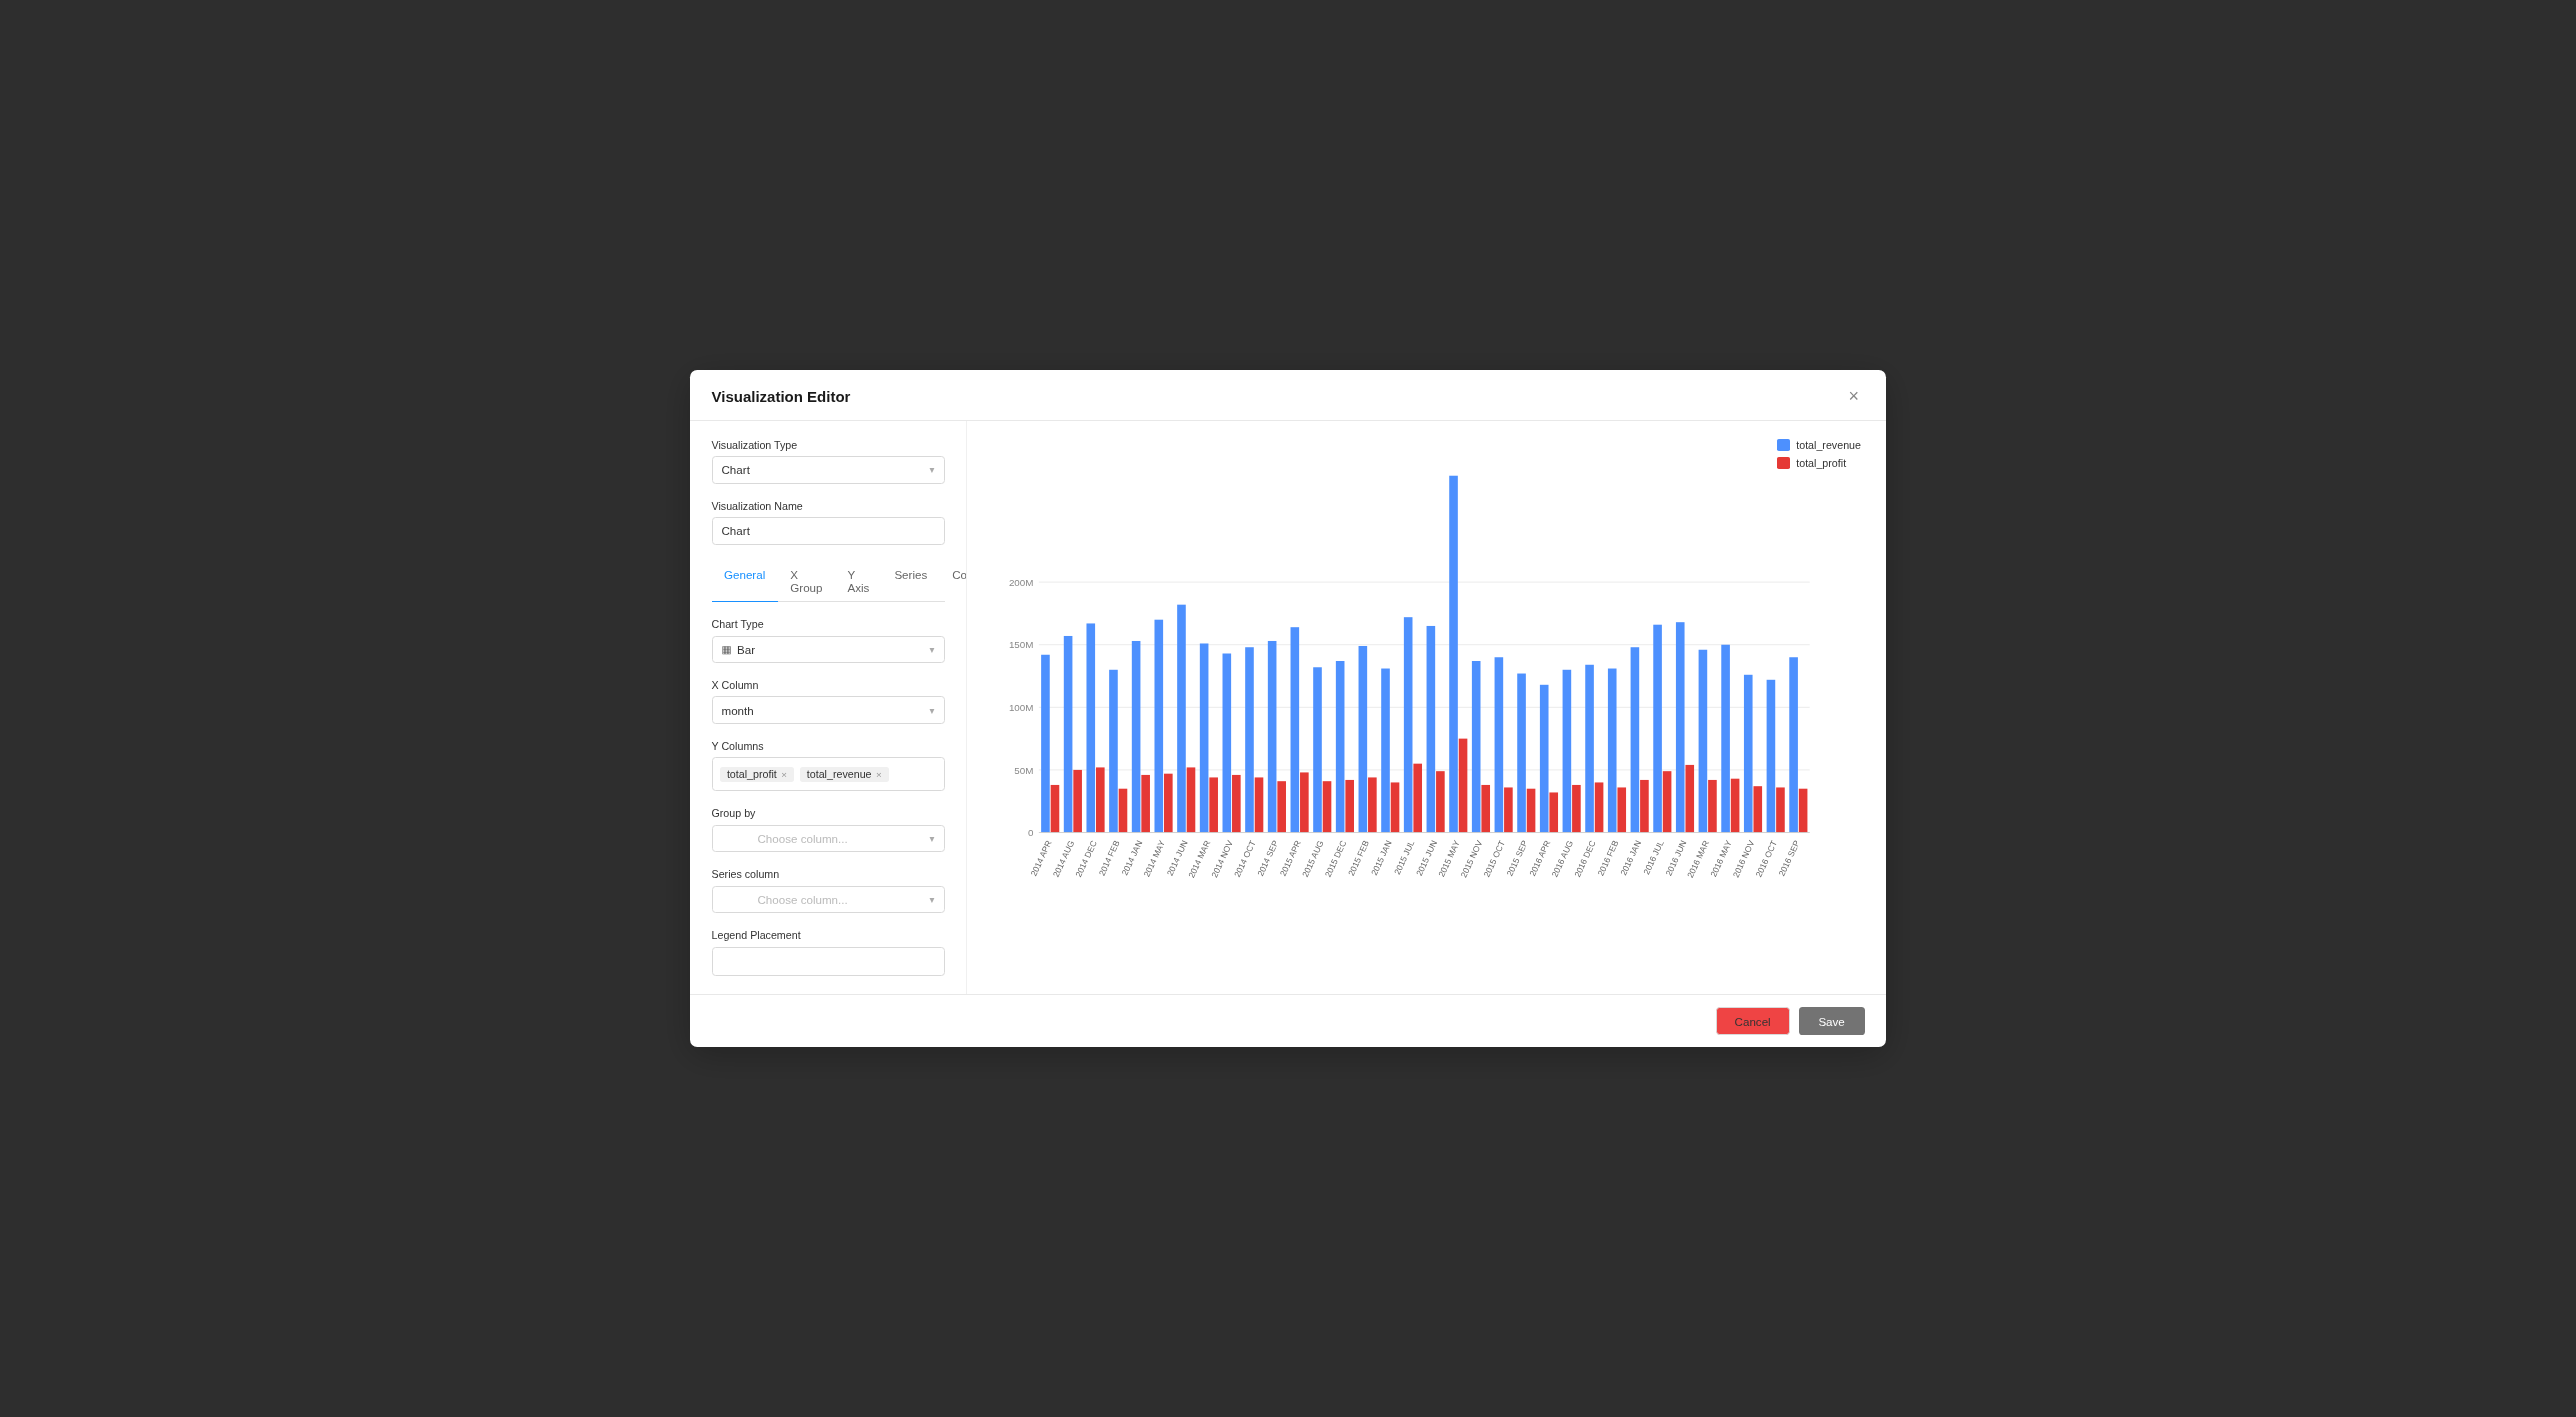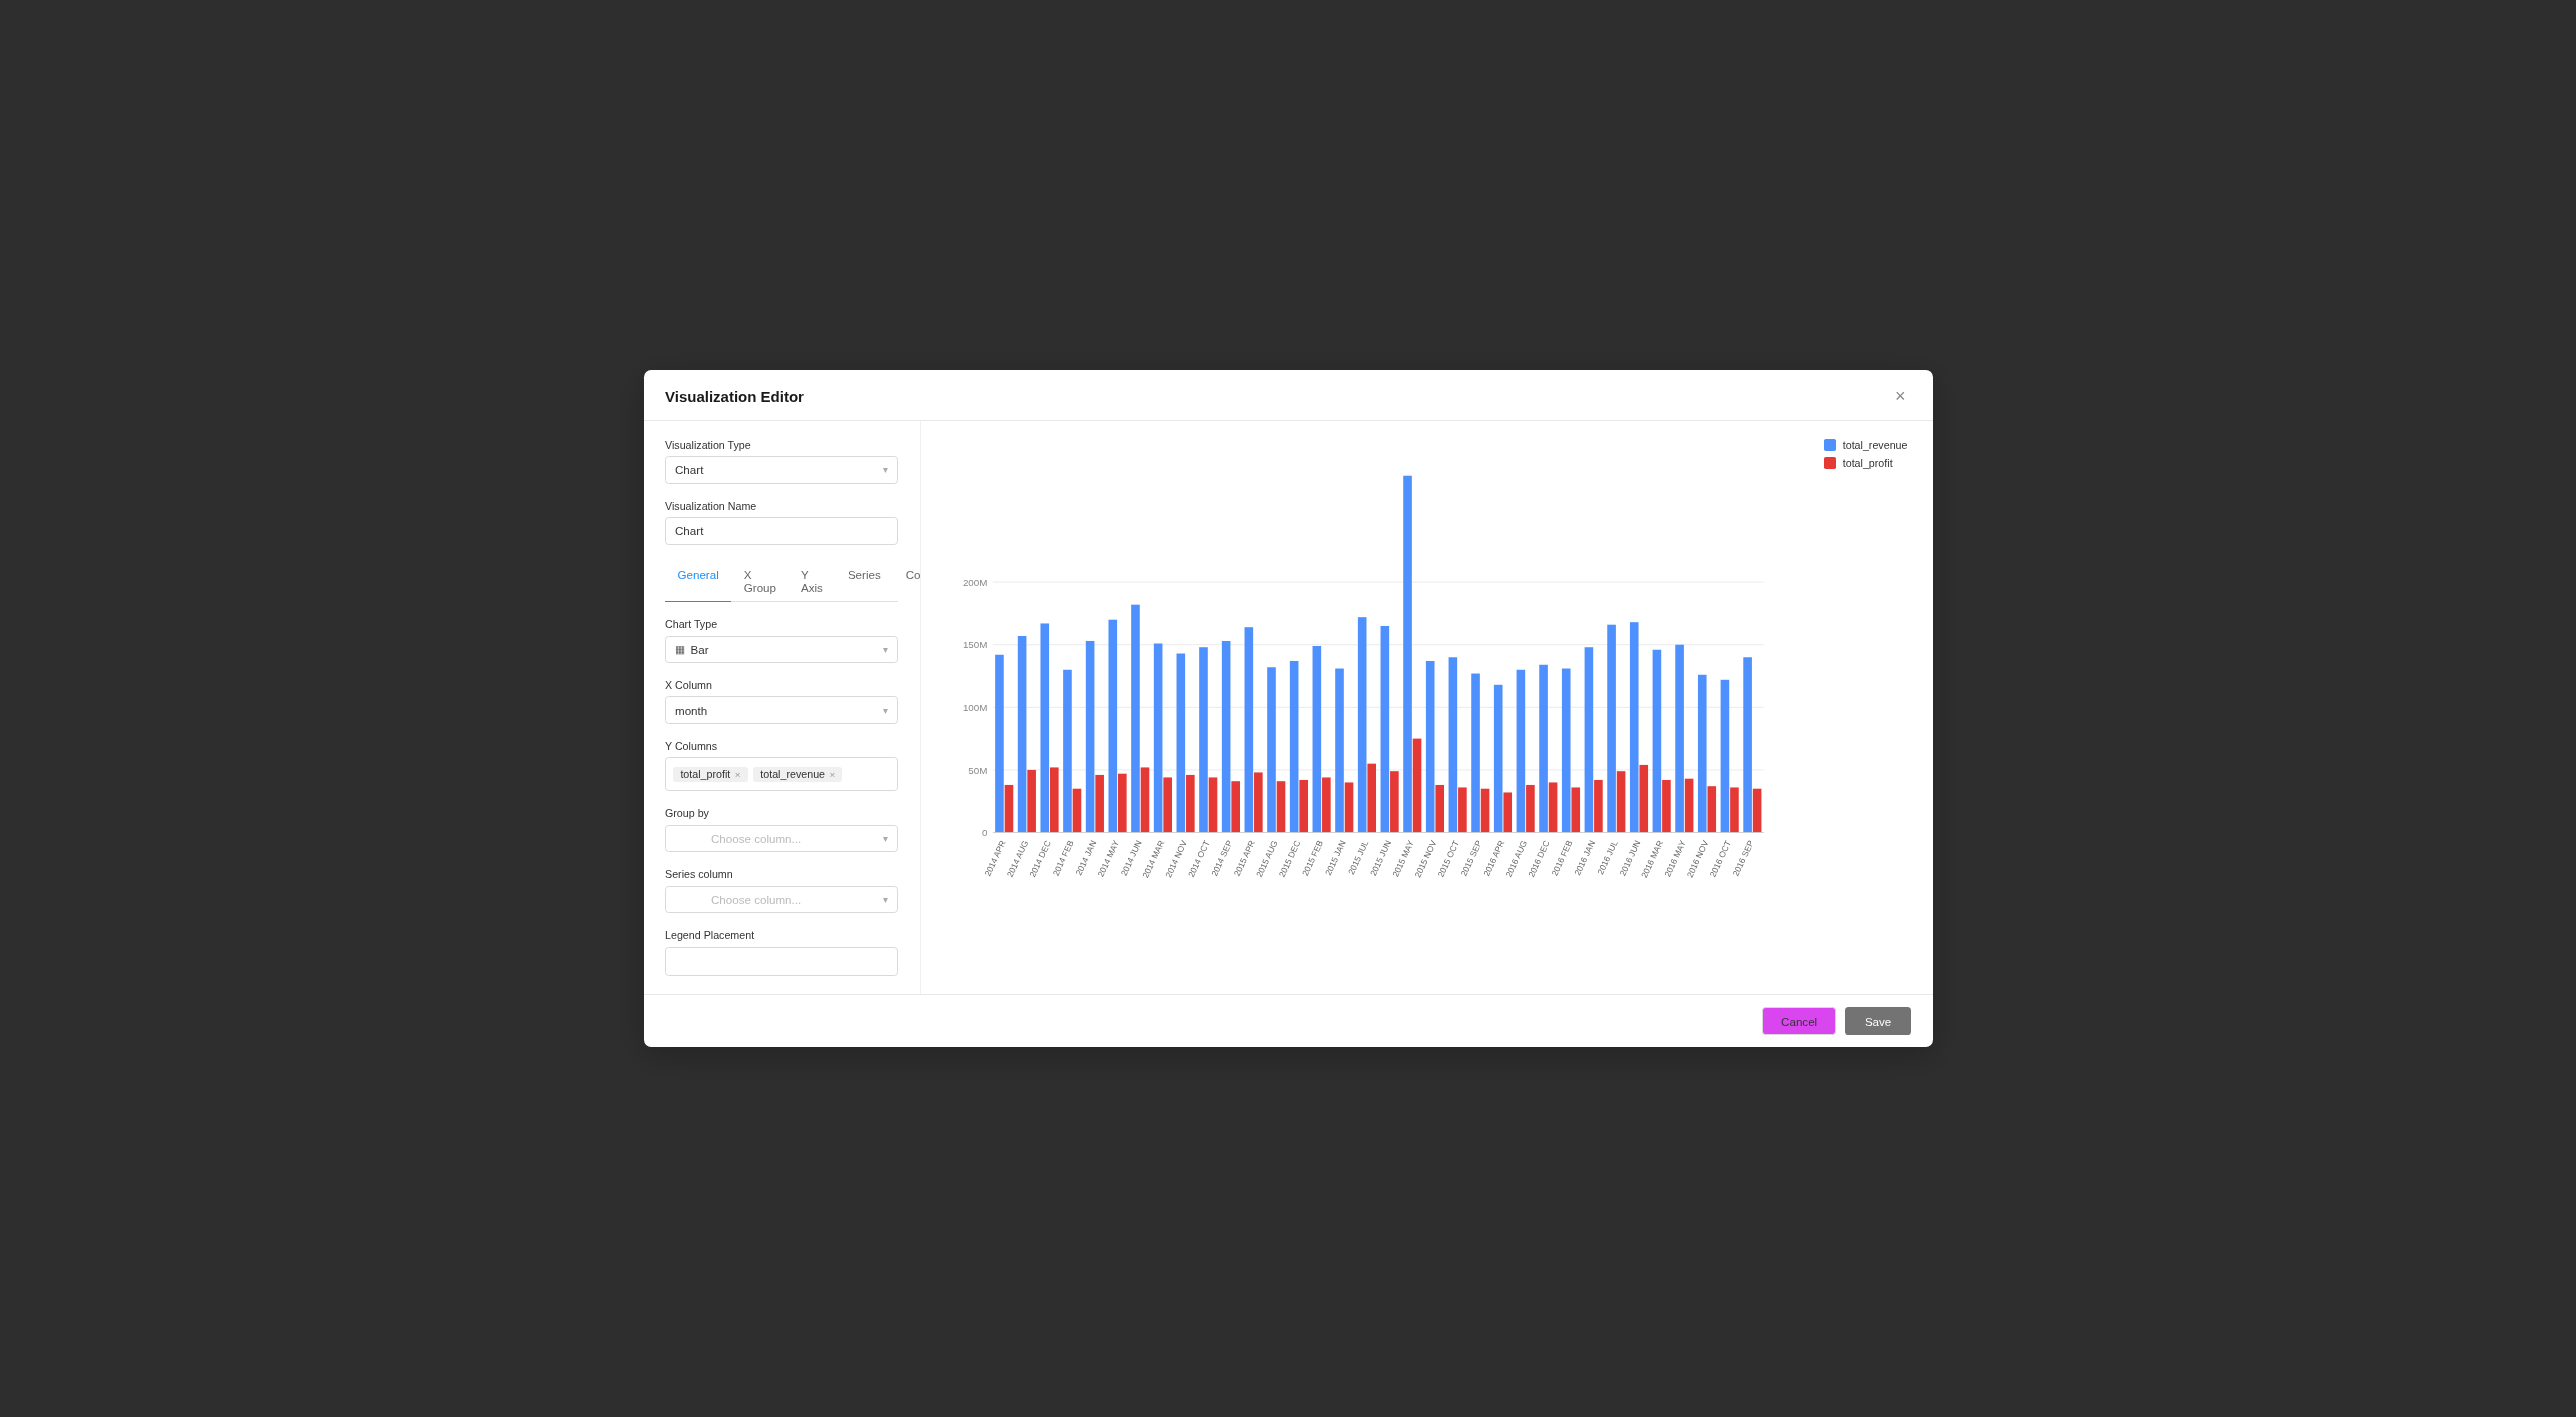--- a/index.html
+++ b/index.html
@@ -15,21 +15,21 @@
       position: fixed;
       inset: 0;
       background: rgba(0,0,0,0.45);
       display: flex;
       align-items: center;
       justify-content: center;
     }
     .modal {
       background: #fff;
       border-radius: 7.2px;
-      width: 1289px;
+      width: 1196px;
       max-width: 98vw;
       max-height: 96vh;
       display: flex;
       flex-direction: column;
       box-shadow: 0 7.2px 36px rgba(0,0,0,0.25);
       overflow: hidden;
     }
     .modal-header {
       display: flex;
       align-items: center;
@@ -195,21 +195,21 @@
       display: flex;
       justify-content: flex-end;
       gap: 9px;
       padding: 12.5px 21.5px;
       border-top: 0.9px solid #e8e8e8;
     }
     .btn-cancel {
       padding: 6.3px 18px;
       border: 0.9px solid #d9d9d9;
       border-radius: 3.6px;
-      background: #d946ef;
+      background: #ef4444;
       font-size: 11.6px;
       color: #333;
       cursor: pointer;
     }
     .btn-save {
       padding: 6.3px 19.7px;
       border: none;
       border-radius: 3.6px;
       background: #737373;
       font-size: 11.6px;

